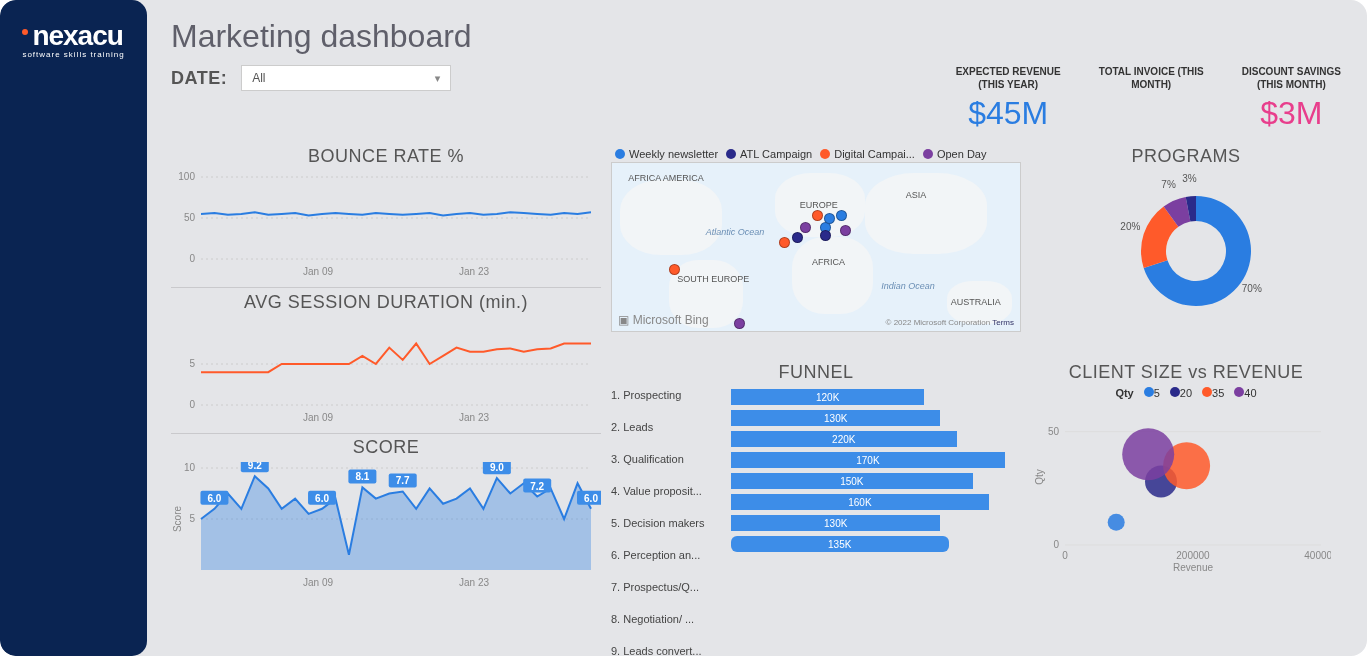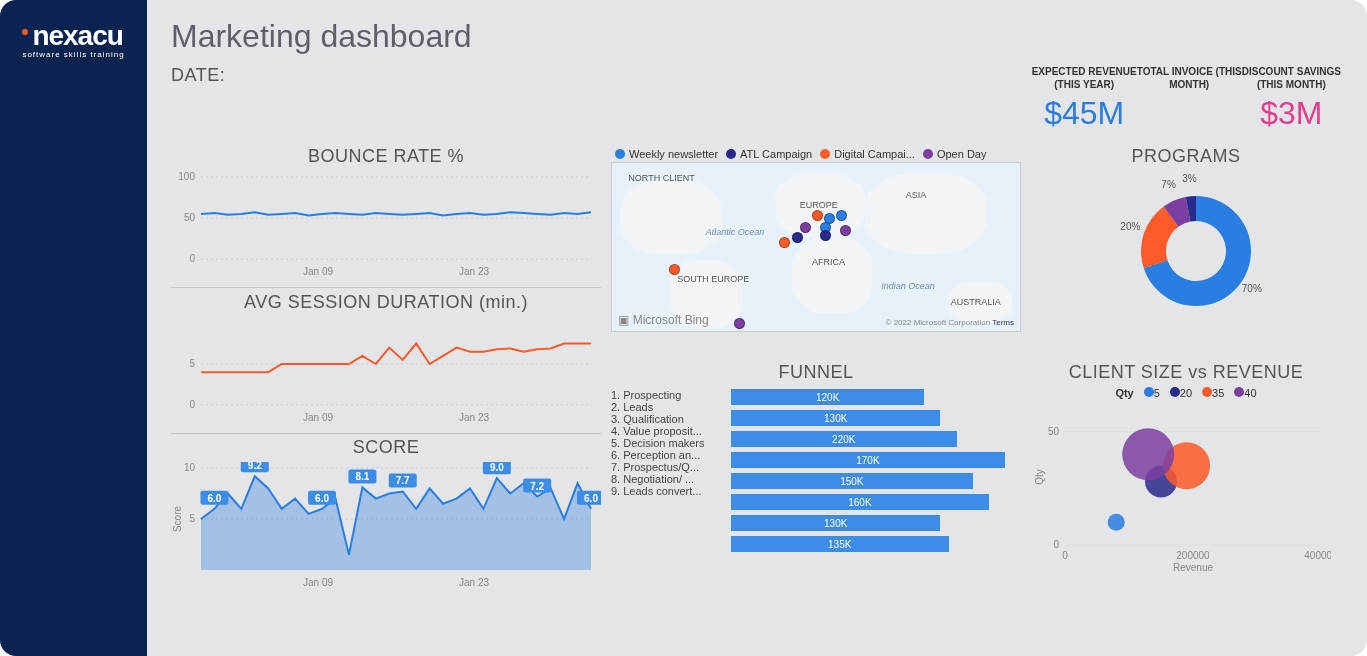--- a/index.html
+++ b/index.html
@@ -1,29 +1,29 @@
 <!DOCTYPE html>
 <html><head>
 <meta charset="utf-8">
 <style>
   * { box-sizing: border-box; margin: 0; padding: 0; }
   html, body { width: 1367px; height: 656px; font-family: "Segoe UI", Arial, sans-serif; background: #fff; }
   .app { display: flex; width: 1367px; height: 656px; border-radius: 16px; overflow: hidden; background: #e4e5e8; }
-  .sidebar { width: 155px; background: #0a2452; display: flex; flex-direction: column; align-items: center; padding-top: 20px; }
+  .sidebar { width: 155px; background: #0a2452; display: flex; flex-direction: column; align-items: center; padding-top: 20px; border-radius: 15px; }
   .logo { color: #fff; font-weight: 800; font-size: 28px; letter-spacing: -1px; font-family: Arial, sans-serif; position: relative; }
   .logo .dot { display:inline-block; width:6px; height:6px; background:#ff5a2a; border-radius:50%; margin-right:4px; position:relative; top:-10px;}
   .logo-sub { color: #fff; font-size: 8px; letter-spacing: 1px; text-align:center; margin-top:-2px;}
   .main { flex: 1; padding: 18px 26px 12px 24px; display: flex; flex-direction: column; }
   .title { font-size: 32px; font-weight: 300; color: #5f5f6a; margin-bottom: 10px; }
   .top-row { display: flex; align-items: flex-start; margin-bottom: 8px; }
   .date-filter { display: flex; align-items: center; gap: 14px; }
-  .date-label { font-size: 18px; font-weight: 400; color: #555; letter-spacing: 0.5px;}
+  .date-label { font-size: 18px; font-weight: 700; color: #555; letter-spacing: 0.5px;}
   .dropdown { width: 210px; height: 26px; background: #fff; border: 1px solid #ccc; display: flex; align-items: center; justify-content: space-between; padding: 0 10px; font-size: 12px; color: #555; cursor: pointer; }
   .chev { font-size: 11px; color: #888; }
-  .kpis { margin-left: auto; display: flex; text-align: center; }
+  .kpis { margin-left: auto; display: flex; gap: 38px; text-align: center; }
   .kpi .klabel { font-size: 10px; color: #333; font-weight: 600; line-height: 1.3; }
   .kpi .kval { font-size: 32px; font-weight: 400; margin-top: 4px; }
   .grid { flex: 1; display: grid; grid-template-columns: 430px 410px 310px; grid-template-rows: 200px 230px; gap: 16px 10px; margin-top: 6px;}
   .card { background: transparent; }
   .card-title { text-align: center; font-size: 18px; font-weight: 300; color: #555; letter-spacing: 0.5px; margin-bottom: 4px; }
   svg { display: block; }
   .col1 { display:flex; flex-direction:column; }
   .minichart { position:relative; height: 130px; }
   .hr { height:1px; background:#c9c9cc; margin: 6px 0 4px; }
   .tick { font-size:10px; fill:#888; }
@@ -32,21 +32,21 @@
   .map-legend span { display:inline-flex; align-items:center; gap:4px;}
   .ldot { width:10px; height:10px; border-radius:50%; display:inline-block;}
   .map { position:relative; height: 170px; background:#e6f1fa; border:1px solid #ccc; overflow:hidden; }
   .continent { position:absolute; background:#f2f5f7; border-radius:40%; }
   .maplabel { position:absolute; font-size:9px; color:#555; }
   .mdot { position:absolute; width:11px; height:11px; border-radius:50%; border:1px solid rgba(0,0,0,.3);}
   .bing { position:absolute; bottom:4px; left:6px; font-size:12px; color:#888;}
   .copy { position:absolute; bottom:4px; right:6px; font-size:8px; color:#888;}
   .copy a { color:#336; }
   .funnel-wrap { display:flex; gap:0;}
-  .funnel-labels { width:120px; font-size:11px; color:#444; display:flex; flex-direction:column; justify-content:flex-start; gap:0; padding-top:2px;}
+  .funnel-labels { width:120px; font-size:11px; color:#444; display:flex; flex-direction:column; justify-content:flex-start; gap:20px; padding-top:2px;}
   .funnel-bars { flex:1; display:flex; flex-direction:column; gap:5px; align-items:flex-start; padding-top:2px;}
   .fbar { height:16px; background:#3d8de8; color:#fff; font-size:10px; display:flex; align-items:center; justify-content:center;}
   .donut-wrap { display:flex; gap:16px; align-items:center; justify-content:center;}
   .prog-legend { font-size:11px; color:#333; }
   .prog-legend .hdr { font-weight:700; color:#5a5a7a; margin-bottom:6px;}
   .prog-legend div { display:flex; align-items:center; gap:6px; margin-bottom:4px;}
   .bubble-wrap { position:relative; }
   .bubble-legend { display:flex; gap:10px; font-size:11px; color:#333; justify-content:center; margin-bottom:4px;}
   .callout { fill:#3d8de8;}
   .callout-text { fill:#fff; font-size:10px; font-weight:600;}
@@ -61,20 +61,24 @@
       <div class="logo-sub">software skills training</div>
     </div>
   </aside>
 
   <main class="main">
     <h1 class="title">Marketing dashboard</h1>
 
     <div class="top-row">
       <div class="date-filter">
         <span class="date-label">DATE:</span>
+        <div class="dropdown">
+          <span>All</span>
+          <span class="chev">▾</span>
+        </div>
       </div>
 
       <div class="kpis" id="kpis">
           <div class="kpi">
             <div class="klabel">EXPECTED REVENUE<br>(THIS YEAR)</div>
                <div class="kval" style="color:#2a7de1">$45M</div>
           </div>
           <div class="kpi">
             <div class="klabel">TOTAL INVOICE (THIS<br>MONTH)</div>
           </div>
@@ -155,21 +159,21 @@
             <span><span class="ldot" style="background:#ff5a2a"></span>Digital Campai...</span>
             <span><span class="ldot" style="background:#7b3fa0"></span>Open Day</span>
           </div>
         <div class="map" id="map">
           <div class="continent" style="left:2%; top:10%; width:25%; height:45%;"></div>
           <div class="continent" style="left:14%; top:58%; width:18%; height:40%;"></div>
           <div class="continent" style="left:40%; top:6%; width:22%; height:38%;"></div>
           <div class="continent" style="left:44%; top:44%; width:20%; height:46%;"></div>
           <div class="continent" style="left:62%; top:6%; width:30%; height:48%;"></div>
           <div class="continent" style="left:82%; top:70%; width:16%; height:26%;"></div>
-        <div class="maplabel" style="left: 4%; top: 6%;">NORTH CLIENT</div>
+        <div class="maplabel" style="left: 4%; top: 6%;">AFRICA AMERICA</div>
             <div class="maplabel" style="left: 16%; top: 66%;">SOUTH EUROPE</div>
             <div class="maplabel" style="left: 46%; top: 22%;">EUROPE</div>
             <div class="maplabel" style="left: 49%; top: 56%;">AFRICA</div>
             <div class="maplabel" style="left: 72%; top: 16%;">ASIA</div>
             <div class="maplabel" style="left: 83%; top: 80%;">AUSTRALIA</div>
             <div class="maplabel" style="left: 23%; top: 38%; color: rgb(107, 143, 181); font-style: italic;">Atlantic Ocean</div>
             <div class="maplabel" style="left: 66%; top: 70%; color: rgb(107, 143, 181); font-style: italic;">Indian Ocean</div>
             <div class="mdot" style="left: 14%; top: 60%; background: rgb(255, 90, 42);"></div>
             <div class="mdot" style="left: 41%; top: 44%; background: rgb(255, 90, 42);"></div>
             <div class="mdot" style="left: 44%; top: 41%; background: rgb(42, 42, 138);"></div>
@@ -217,21 +221,21 @@
               <div>9. Leads convert...</div>
             </div>
           <div class="funnel-bars" id="funnel-bars">
               <div class="fbar" style="width: 66.6667%;">120K</div>
               <div class="fbar" style="width: 72.2222%;">130K</div>
               <div class="fbar" style="width: 77.7778%;">220K</div>
               <div class="fbar" style="width: 94.4444%;">170K</div>
               <div class="fbar" style="width: 83.3333%;">150K</div>
               <div class="fbar" style="width: 88.8889%;">160K</div>
               <div class="fbar" style="width: 72.2222%;">130K</div>
-              <div class="fbar" style="width: 75%;">135K</div>
+              <div class="fbar" style="width: 75%; border-radius: 6px;">135K</div>
             </div>
         </div>
       </div>
 
       <div class="card">
         <div class="card-title">CLIENT SIZE vs REVENUE</div>
         <div class="bubble-legend" id="bubble-legend">
             <strong>Qty</strong>
             <span><span class="ldot" style="background:#2a7de1"></span>5</span>
             <span><span class="ldot" style="background:#2a2a8a"></span>20</span>

